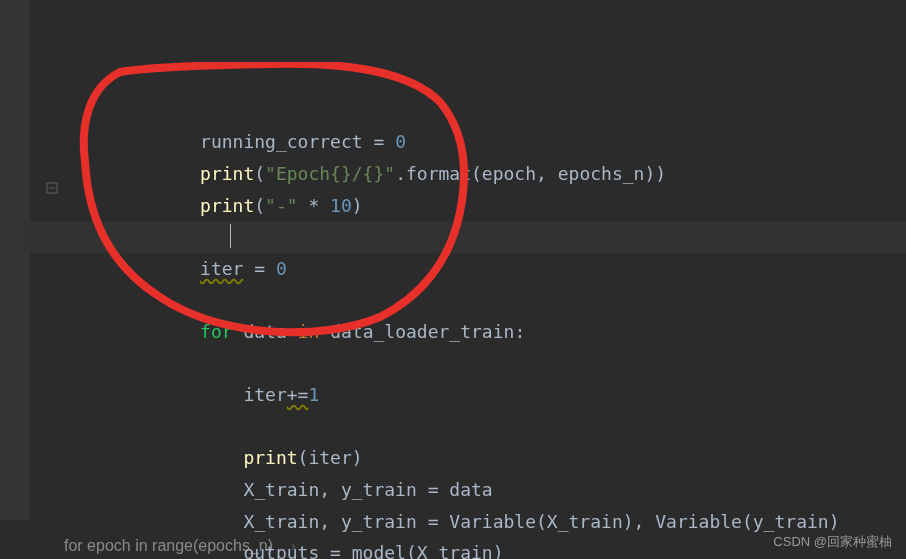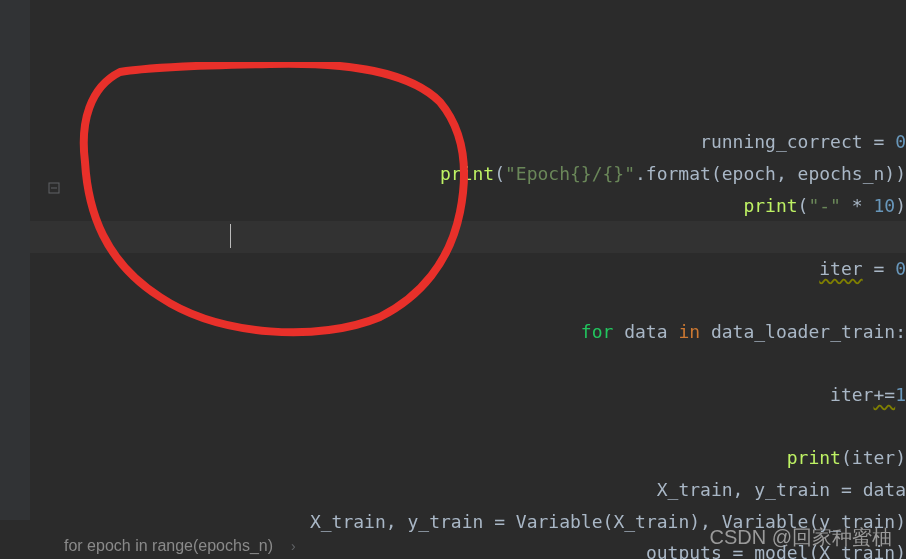--- a/index.html
+++ b/index.html
@@ -10,21 +10,20 @@
     width: 906px;
     height: 559px;
     overflow: hidden;
     position: relative;
     color: #a9b7c6;
   }
   .editor {
     display: flex;
     height: 520px;
     position: relative;
-    text-align: right;
   }
   .gutter {
     width: 30px;
     background: #313335;
     color: #606366;
     text-align: right;
     padding-right: 8px;
     padding-top: 0;
     font-size: 16px;
     line-height: 31.6px;
@@ -58,21 +57,21 @@
   .caret {
     position: absolute;
     left: 200px;
     top: 224px;
     width: 1px;
     height: 24px;
     background: #bbbbbb;
     z-index: 3;
   }
   .code-content { position: relative; z-index: 2; }
-  .kw-print { color: #bef264; }
+  .kw-print { color: #fef9c3; }
   .kw-for { color: #22c55e; }
   .kw-in { color: #cc7832; }
   .ident { color: #a9b7c6; }
   .string { color: #6a8759; }
   .number { color: #6897bb; }
   .op { color: #a9b7c6; }
   .warn {
     text-decoration: underline wavy #808000;
     text-underline-offset: 3px;
   }
@@ -87,21 +86,21 @@
     align-items: center;
     gap: 18px;
   }
   .breadcrumb .sep { color: #606366; font-size: 14px; }
   .watermark {
     position: absolute;
     bottom: 8px;
     right: 14px;
     color: #9a9a9a;
     font-family: sans-serif;
-    font-size: 20px;
+    font-size: 13px;
   }
   .annotation {
     position: absolute;
     left: 70px;
     top: 62px;
     z-index: 5;
     pointer-events: none;
   }
 </style>
 </head>

